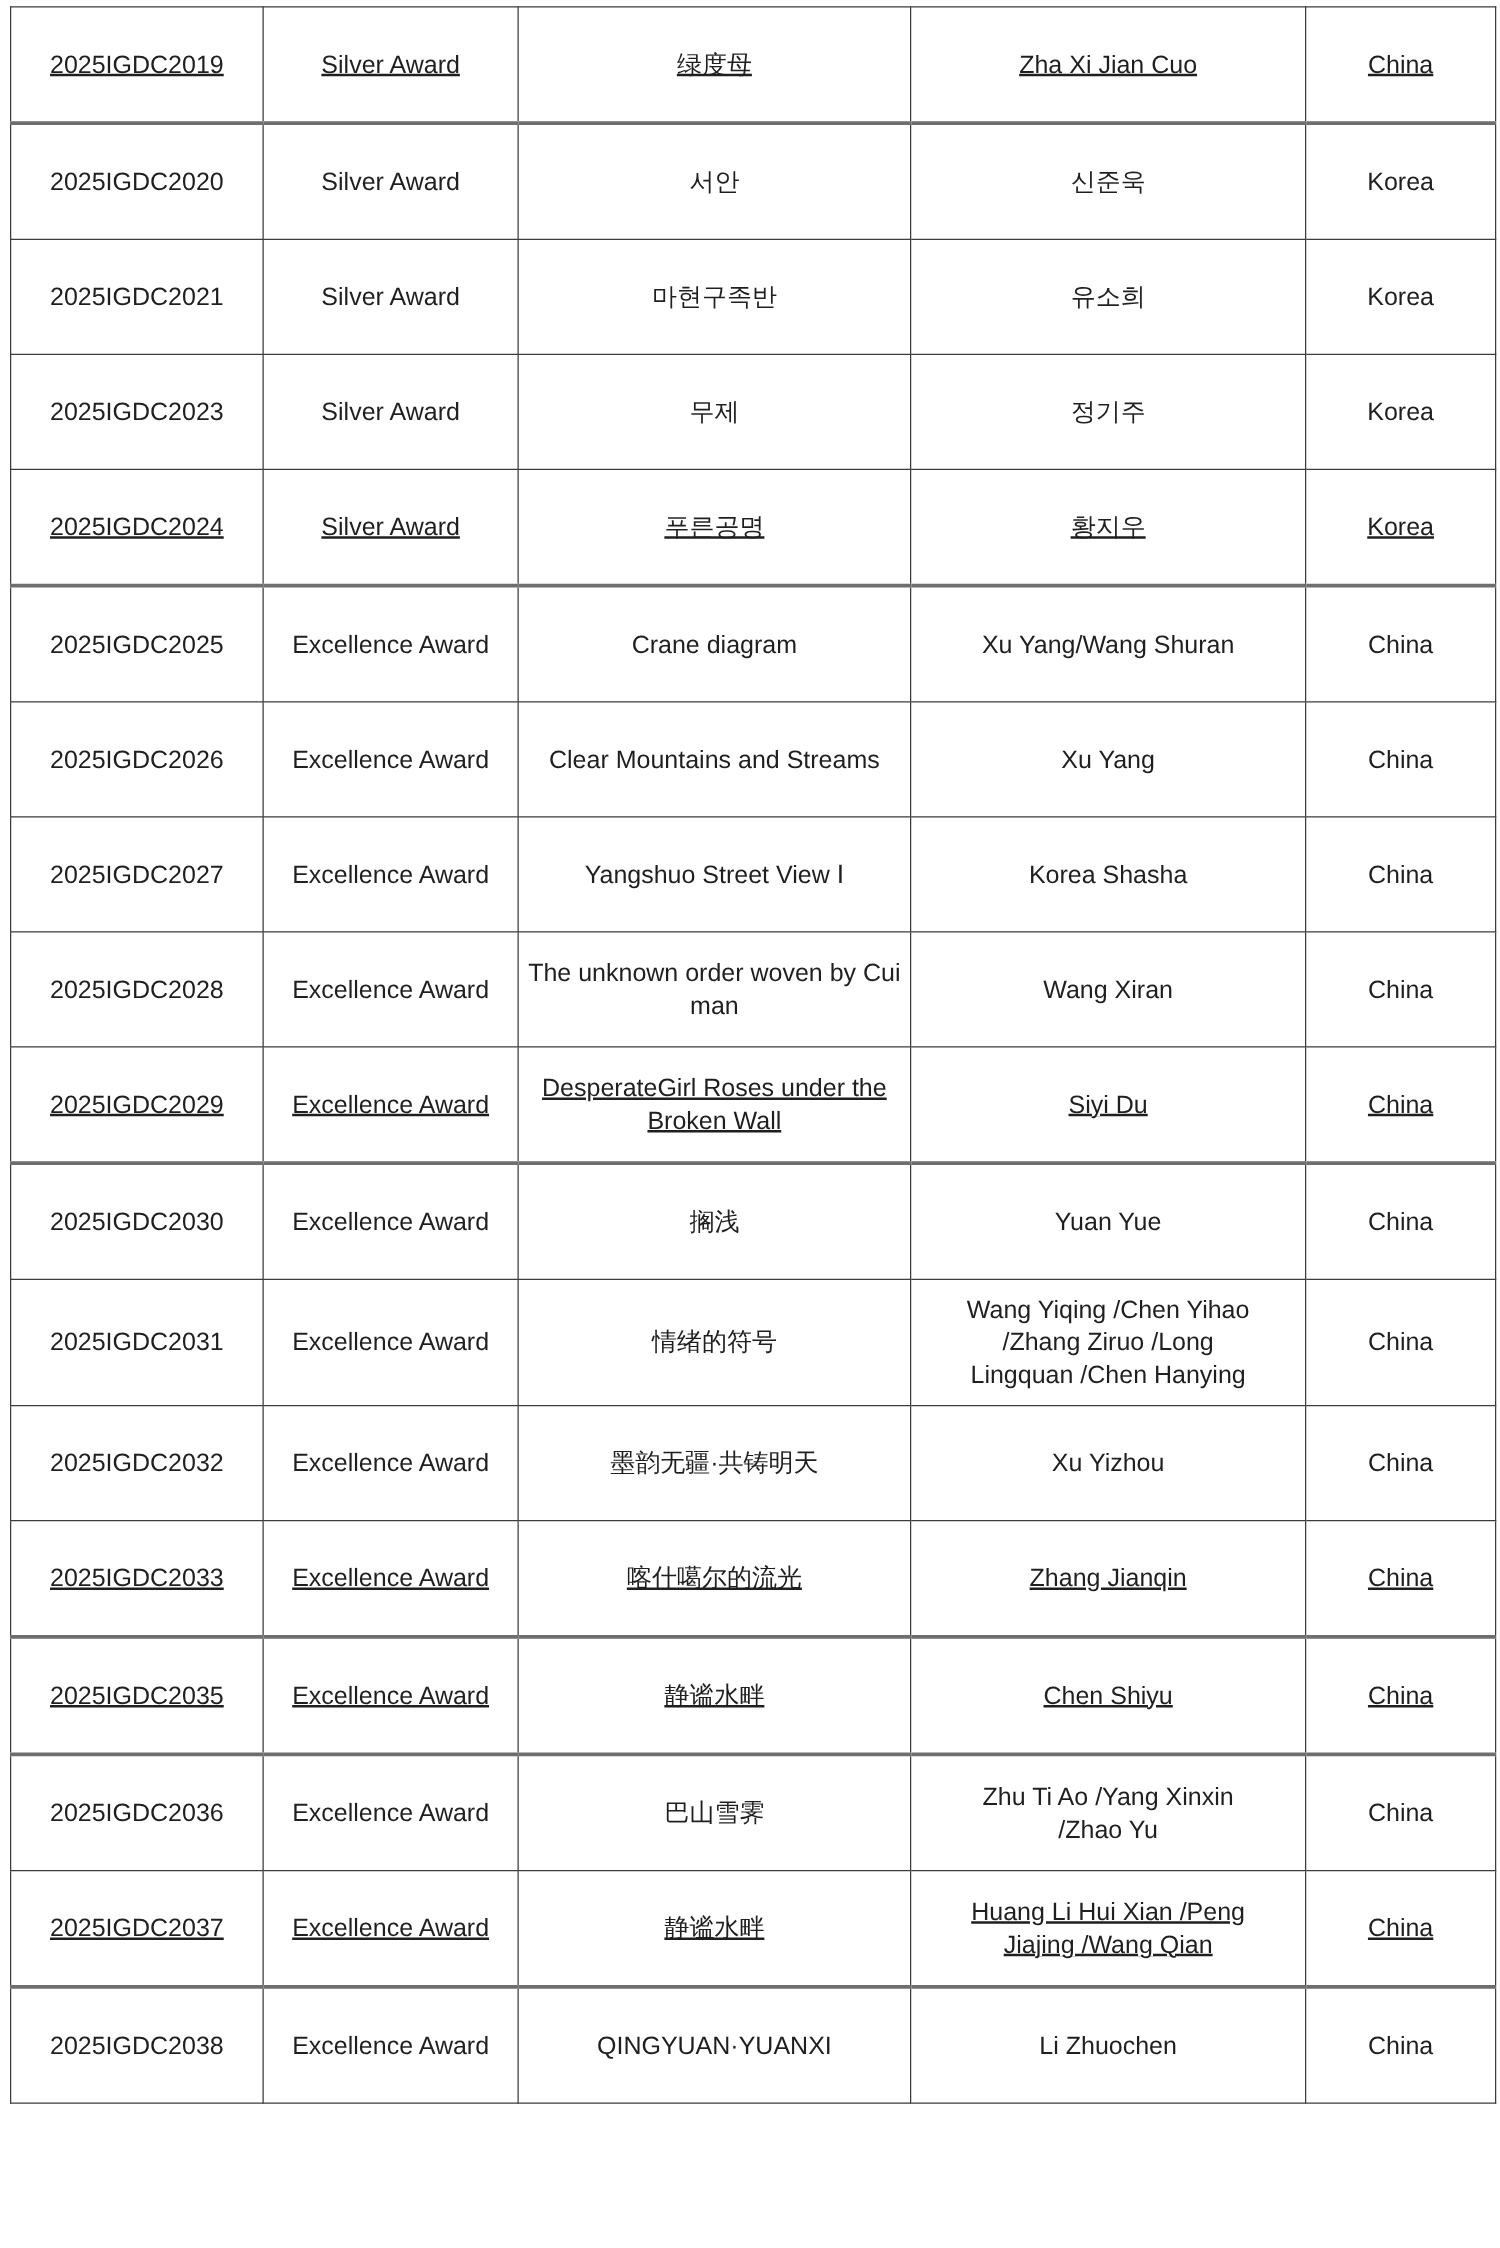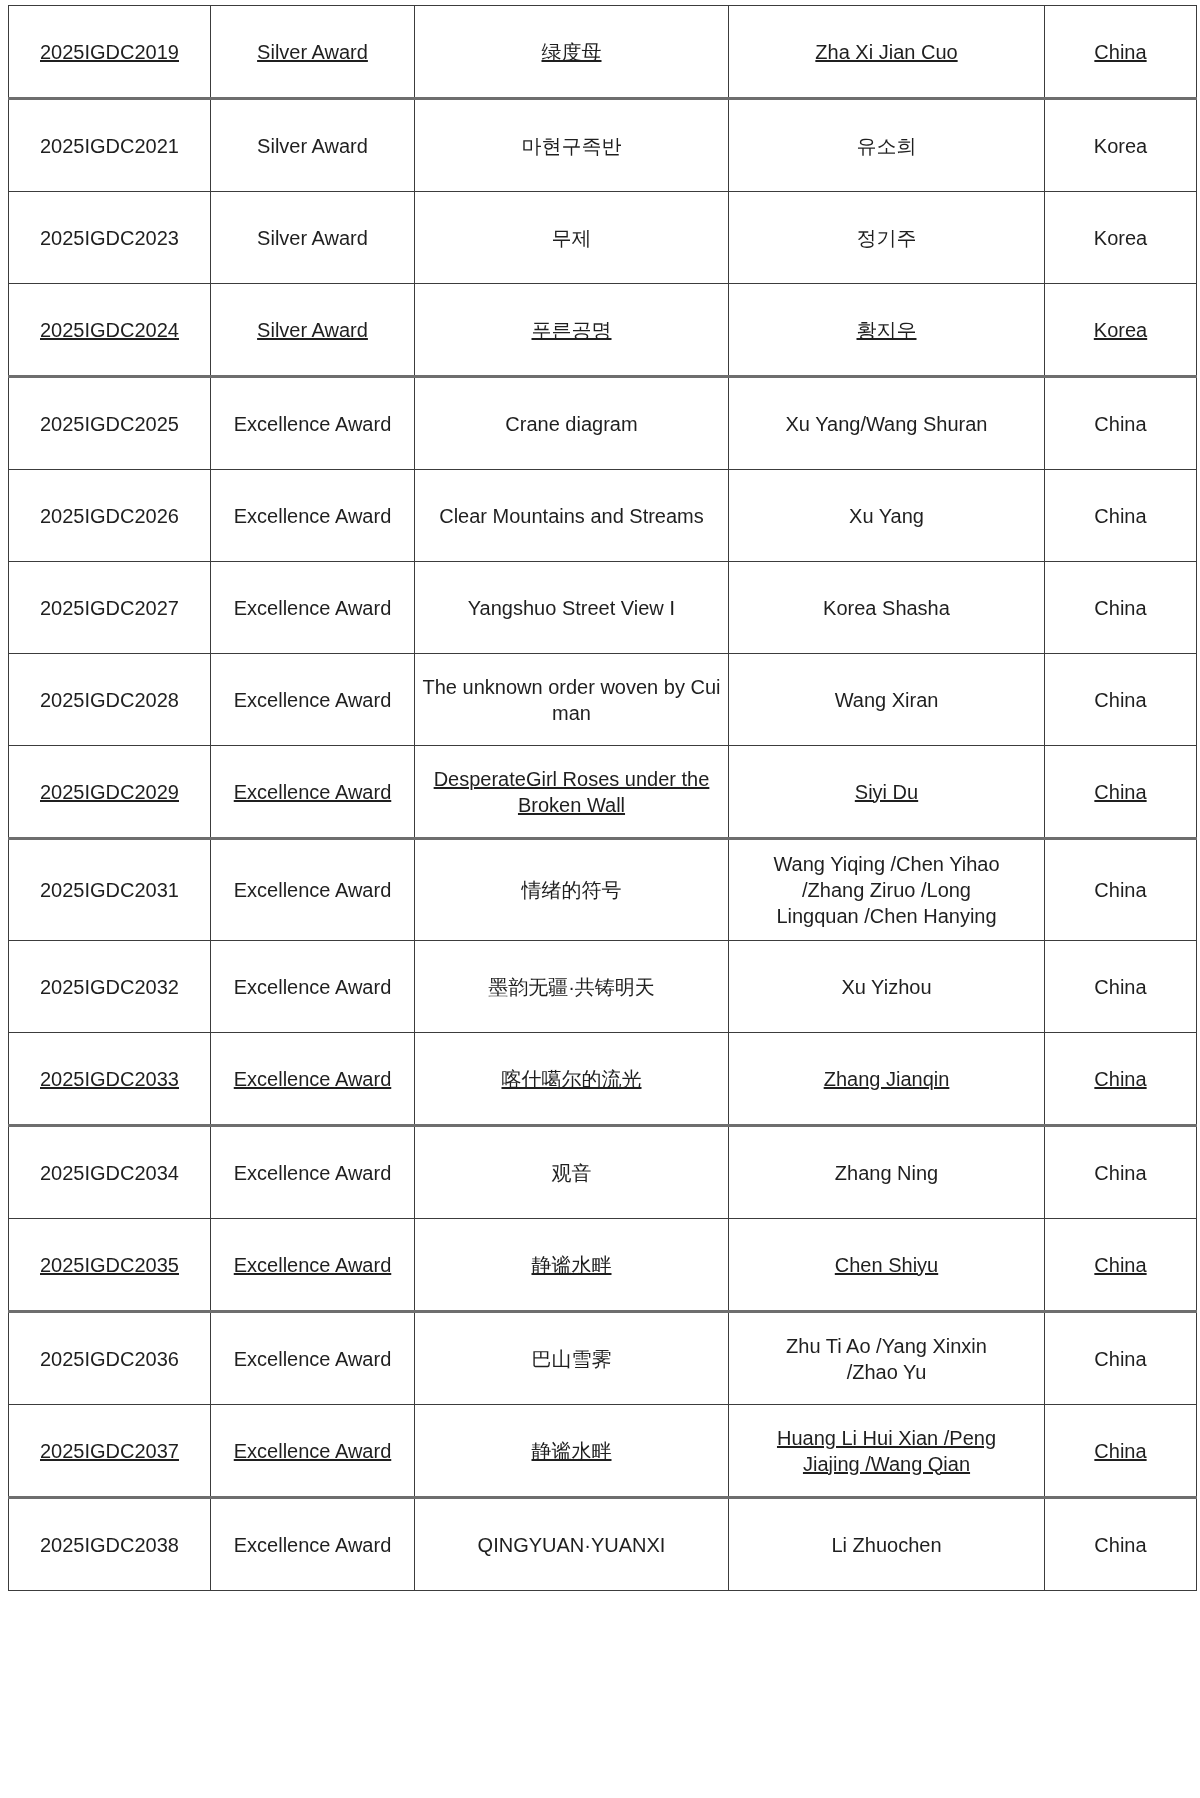--- a/index.html
+++ b/index.html
@@ -64,20 +64,27 @@
     </colgroup>
     <tbody>
         <tr class="thick">
           <td class="col-id">2025IGDC2019</td>
           <td class="col-award">Silver Award</td>
           <td class="col-title">绿度母</td>
           <td class="col-author">Zha Xi Jian Cuo</td>
           <td class="col-country">China</td>
         </tr>
         <tr>
+          <td class="col-id">2025IGDC2020</td>
+          <td class="col-award">Silver Award</td>
+          <td class="col-title">서안</td>
+          <td class="col-author">신준욱</td>
+          <td class="col-country">Korea</td>
+        </tr>
+        <tr>
           <td class="col-id">2025IGDC2021</td>
           <td class="col-award">Silver Award</td>
           <td class="col-title">마현구족반</td>
           <td class="col-author">유소희</td>
           <td class="col-country">Korea</td>
         </tr>
         <tr>
           <td class="col-id">2025IGDC2023</td>
           <td class="col-award">Silver Award</td>
           <td class="col-title">무제</td>
@@ -119,46 +126,46 @@
           <td class="col-author">Wang Xiran</td>
           <td class="col-country">China</td>
         </tr>
         <tr class="thick">
           <td class="col-id">2025IGDC2029</td>
           <td class="col-award">Excellence Award</td>
           <td class="col-title">DesperateGirl Roses under the Broken Wall</td>
           <td class="col-author">Siyi Du</td>
           <td class="col-country">China</td>
         </tr>
+        <tr>
+          <td class="col-id">2025IGDC2030</td>
+          <td class="col-award">Excellence Award</td>
+          <td class="col-title">搁浅</td>
+          <td class="col-author">Yuan Yue</td>
+          <td class="col-country">China</td>
+        </tr>
         <tr class="tall">
           <td class="col-id">2025IGDC2031</td>
           <td class="col-award">Excellence Award</td>
           <td class="col-title">情绪的符号</td>
           <td class="col-author">Wang Yiqing /Chen Yihao /Zhang Ziruo /Long Lingquan /Chen Hanying</td>
           <td class="col-country">China</td>
         </tr>
         <tr>
           <td class="col-id">2025IGDC2032</td>
           <td class="col-award">Excellence Award</td>
           <td class="col-title">墨韵无疆·共铸明天</td>
           <td class="col-author">Xu Yizhou</td>
           <td class="col-country">China</td>
         </tr>
         <tr class="thick">
           <td class="col-id">2025IGDC2033</td>
           <td class="col-award">Excellence Award</td>
           <td class="col-title">喀什噶尔的流光</td>
           <td class="col-author">Zhang Jianqin</td>
-          <td class="col-country">China</td>
-        </tr>
-        <tr>
-          <td class="col-id">2025IGDC2034</td>
-          <td class="col-award">Excellence Award</td>
-          <td class="col-title">观音</td>
-          <td class="col-author">Zhang Ning</td>
           <td class="col-country">China</td>
         </tr>
         <tr class="thick">
           <td class="col-id">2025IGDC2035</td>
           <td class="col-award">Excellence Award</td>
           <td class="col-title">静谧水畔</td>
           <td class="col-author">Chen Shiyu</td>
           <td class="col-country">China</td>
         </tr>
         <tr>

